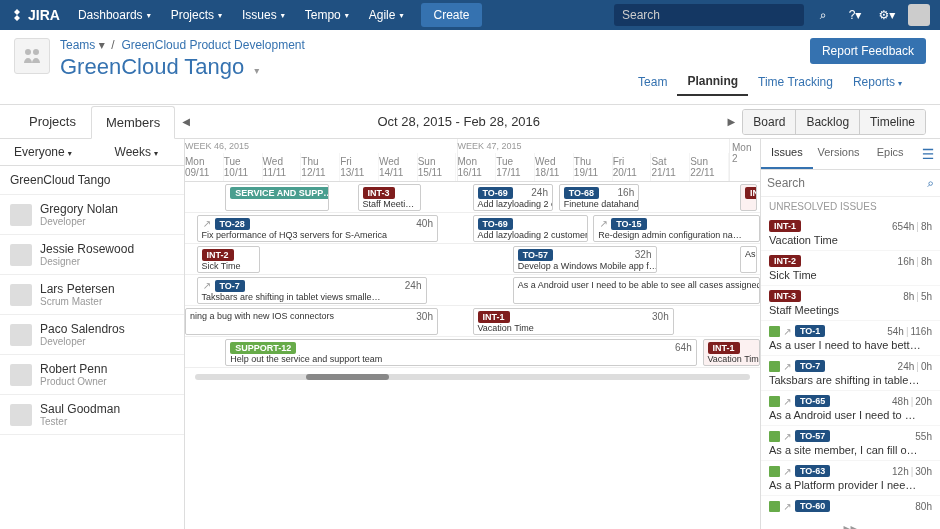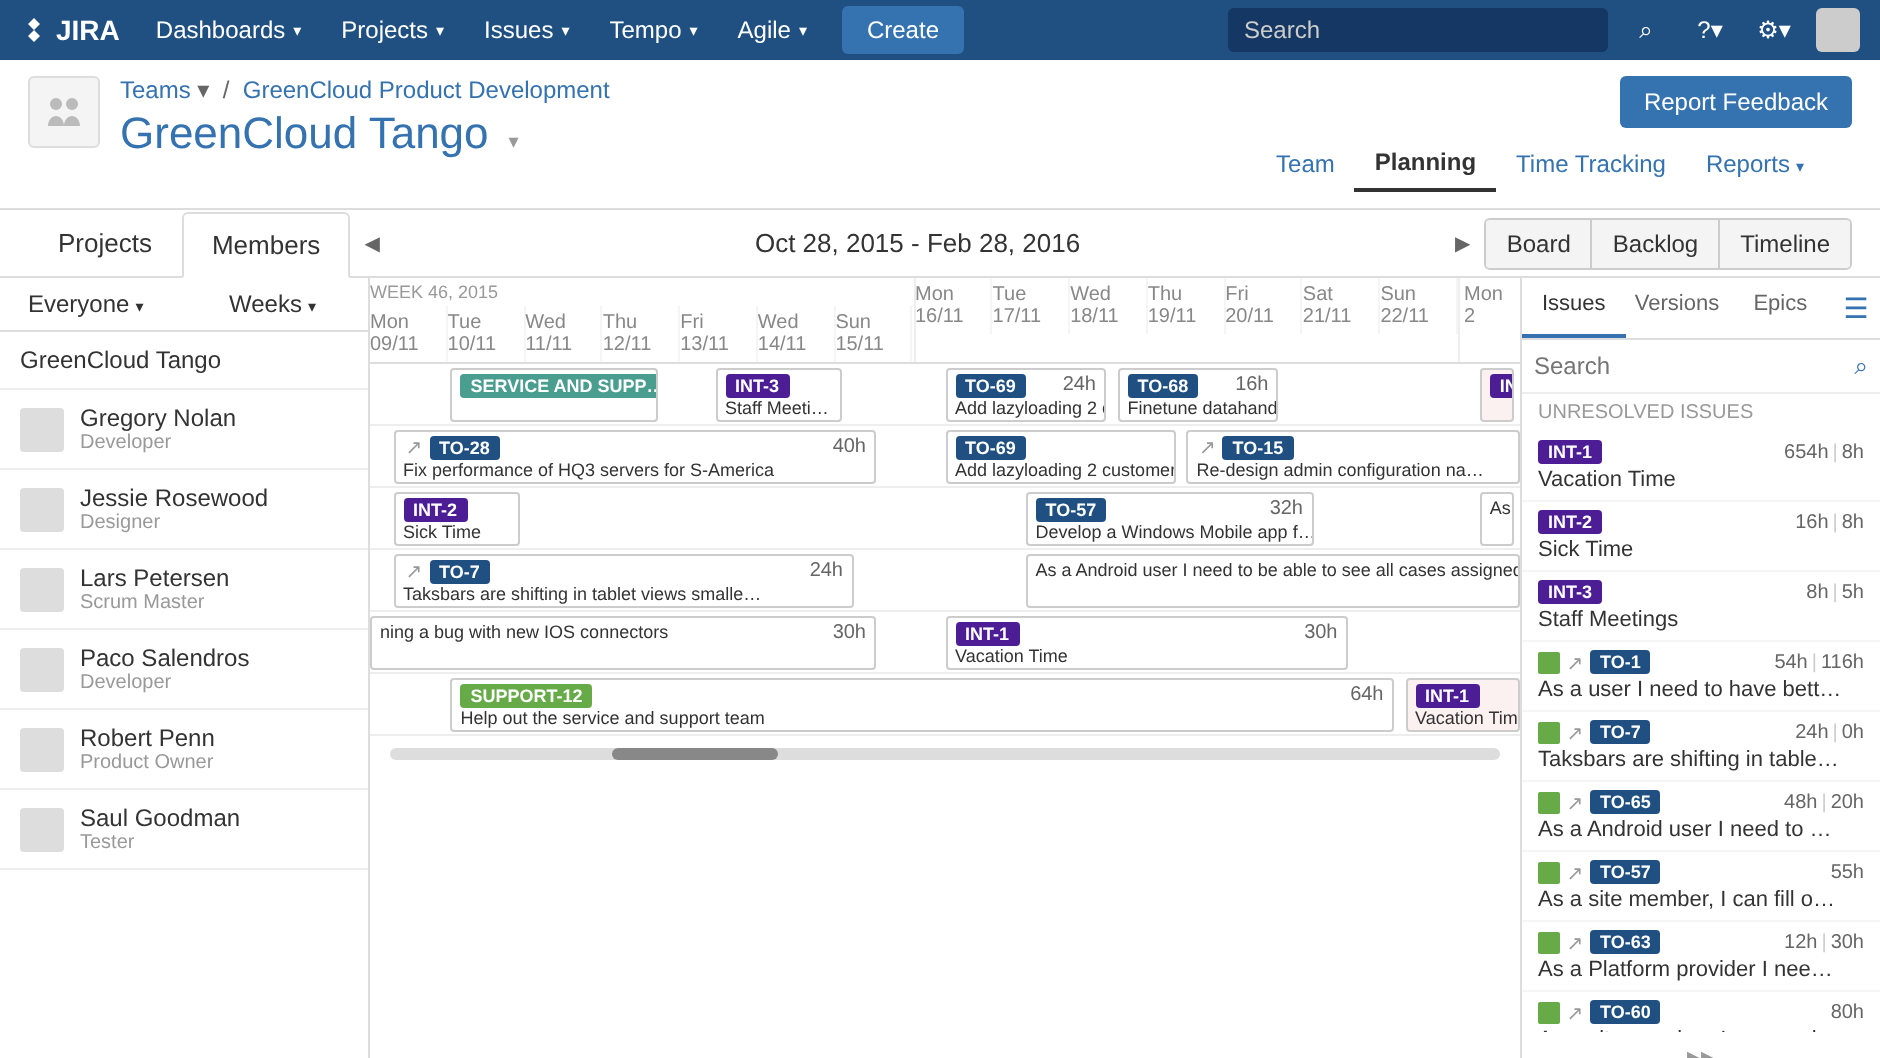--- a/index.html
+++ b/index.html
@@ -50,21 +50,21 @@
 .wk .days{display:flex}
 .wk .days span{flex:1;padding:3px 0;border-right:1px solid #f5f5f5}
 .rows{position:relative}
 .row{height:31px;border-bottom:1px solid #eee;position:relative}
 .task{position:absolute;top:2px;height:27px;background:#fff;border:1px solid #ccc;border-radius:2px;padding:2px 4px;font-size:10px;overflow:hidden;white-space:nowrap}
 .task.ov{background:#fcf1f1}
 .task .lbl{font-size:9px}
 .task .hrs{position:absolute;right:4px;top:2px;font-size:10px;color:#666}
 .badge{display:inline-block;padding:1px 5px;border-radius:2px;color:#fff;font-size:9px;font-weight:bold}
 .b-blue{background:#205081}
-.b-red{background:#4c1d95}
+.b-red{background:#7f1d1d}
 .b-teal{background:#4a9e8f}
 .b-green{background:#67ab49}
 .right{width:180px;border-left:1px solid #ddd;display:flex;flex-direction:column}
 .rtabs{display:flex;border-bottom:1px solid #ddd}
 .rtabs span{flex:1;padding:7px 4px;text-align:center;font-size:11px;cursor:pointer;color:#666}
 .rtabs span.act{color:#333;border-bottom:2px solid #3572b0}
 .rtabs .menu{width:24px;flex:none;color:#3572b0;font-size:14px}
 .rsearch{padding:6px;border-bottom:1px solid #eee;display:flex;align-items:center}
 .rsearch input{border:none;flex:1;font-size:12px;outline:none}
 .rsearch .sic{color:#3572b0;font-size:12px}
@@ -207,20 +207,21 @@
             <span>Mon 09/11</span>
             <span>Tue 10/11</span>
             <span>Wed 11/11</span>
             <span>Thu 12/11</span>
             <span>Fri 13/11</span>
             <span>Wed 14/11</span>
             <span>Sun 15/11</span>
           </div>
         </div>
         <div class="wk">
+          <div class="wl">WEEK 47, 2015</div>
           <div class="days">
             <span>Mon 16/11</span>
             <span>Tue 17/11</span>
             <span>Wed 18/11</span>
             <span>Thu 19/11</span>
             <span>Fri 20/11</span>
             <span>Sat 21/11</span>
             <span>Sun 22/11</span>
           </div>
         </div>

